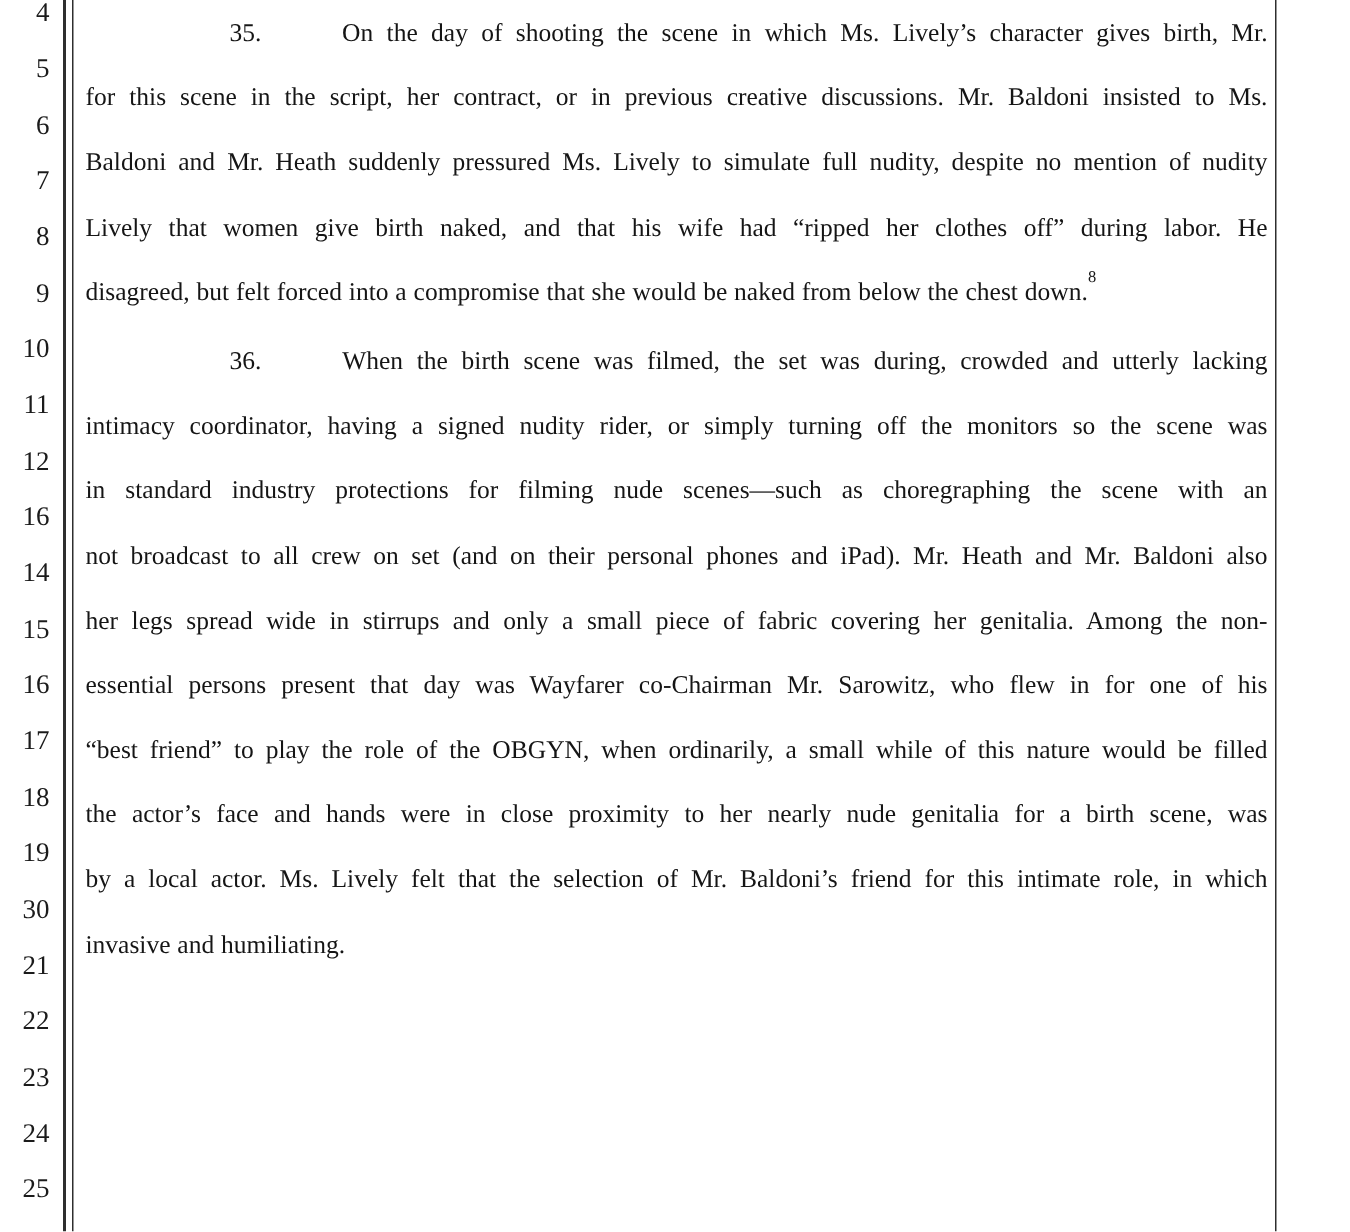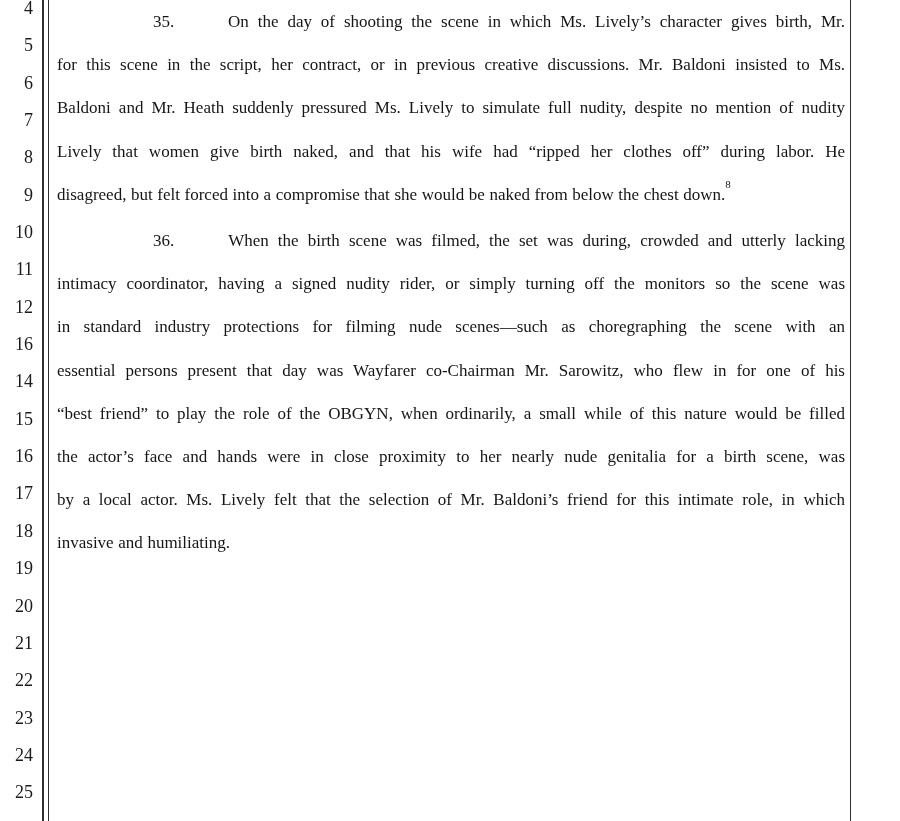--- a/index.html
+++ b/index.html
@@ -84,21 +84,21 @@
     <span class="gnum">10</span>
     <span class="gnum">11</span>
     <span class="gnum">12</span>
     <span class="gnum">16</span>
     <span class="gnum">14</span>
     <span class="gnum">15</span>
     <span class="gnum">16</span>
     <span class="gnum">17</span>
     <span class="gnum">18</span>
     <span class="gnum">19</span>
-    <span class="gnum">20</span>
+    <span class="gnum">30</span>
     <span class="gnum">21</span>
     <span class="gnum">22</span>
     <span class="gnum">23</span>
     <span class="gnum">24</span>
     <span class="gnum">25</span>
   </div>
 
   <div class="rule rule-left-outer"></div>
   <div class="rule rule-left-inner"></div>
   <div class="rule rule-right"></div>
@@ -120,20 +120,22 @@
     </div>
 
     <div class="para">
       <div class="line first">
         <span class="pnum">36.</span>
         <span class="tab"></span>
         <span>When the birth scene was filmed, the set was during, crowded and utterly lacking</span>
       </div>
       <div class="line">intimacy coordinator, having a signed nudity rider, or simply turning off the monitors so the scene was</div>
       <div class="line">in standard industry protections for filming nude scenes—such as choregraphing the scene with an</div>
+      <div class="line">not broadcast to all crew on set (and on their personal phones and iPad).  Mr. Heath and Mr. Baldoni also</div>
+      <div class="line">her legs spread wide in stirrups and only a small piece of fabric covering her genitalia.  Among the non-</div>
       <div class="line">essential persons present that day was Wayfarer co-Chairman Mr. Sarowitz, who flew in for one of his</div>
       <div class="line">“best friend” to play the role of the OBGYN, when ordinarily, a small while of this nature would be filled</div>
       <div class="line">the actor’s face and hands were in close proximity to her nearly nude genitalia for a birth scene, was</div>
       <div class="line">by a local actor. Ms. Lively felt that the selection of Mr. Baldoni’s friend for this intimate role, in which</div>
       <div class="line last">invasive and humiliating.</div>
     </div>
 
   </div>
 </div>
 

